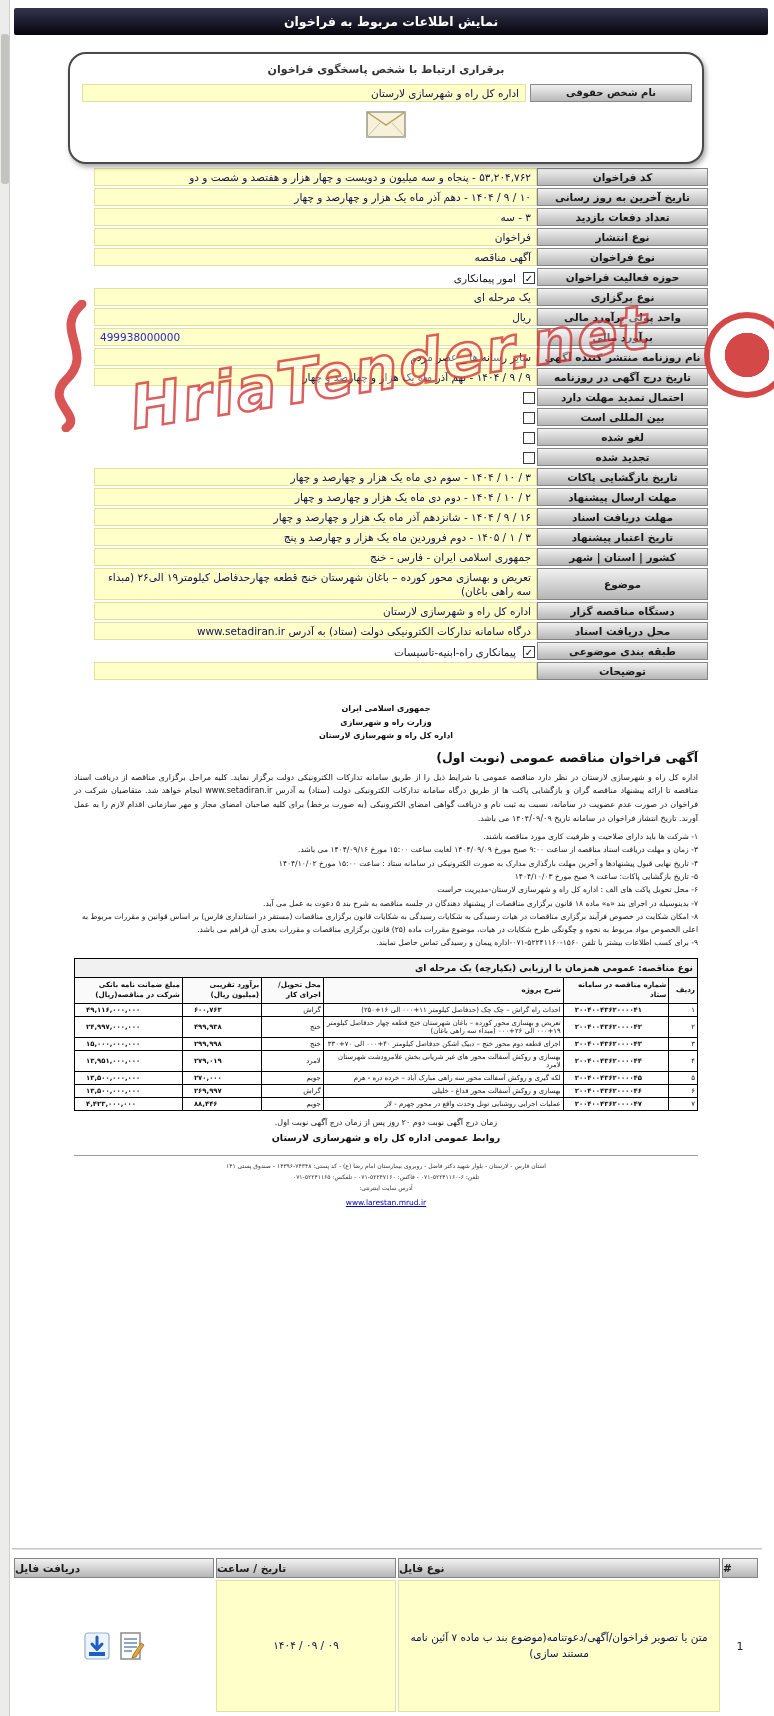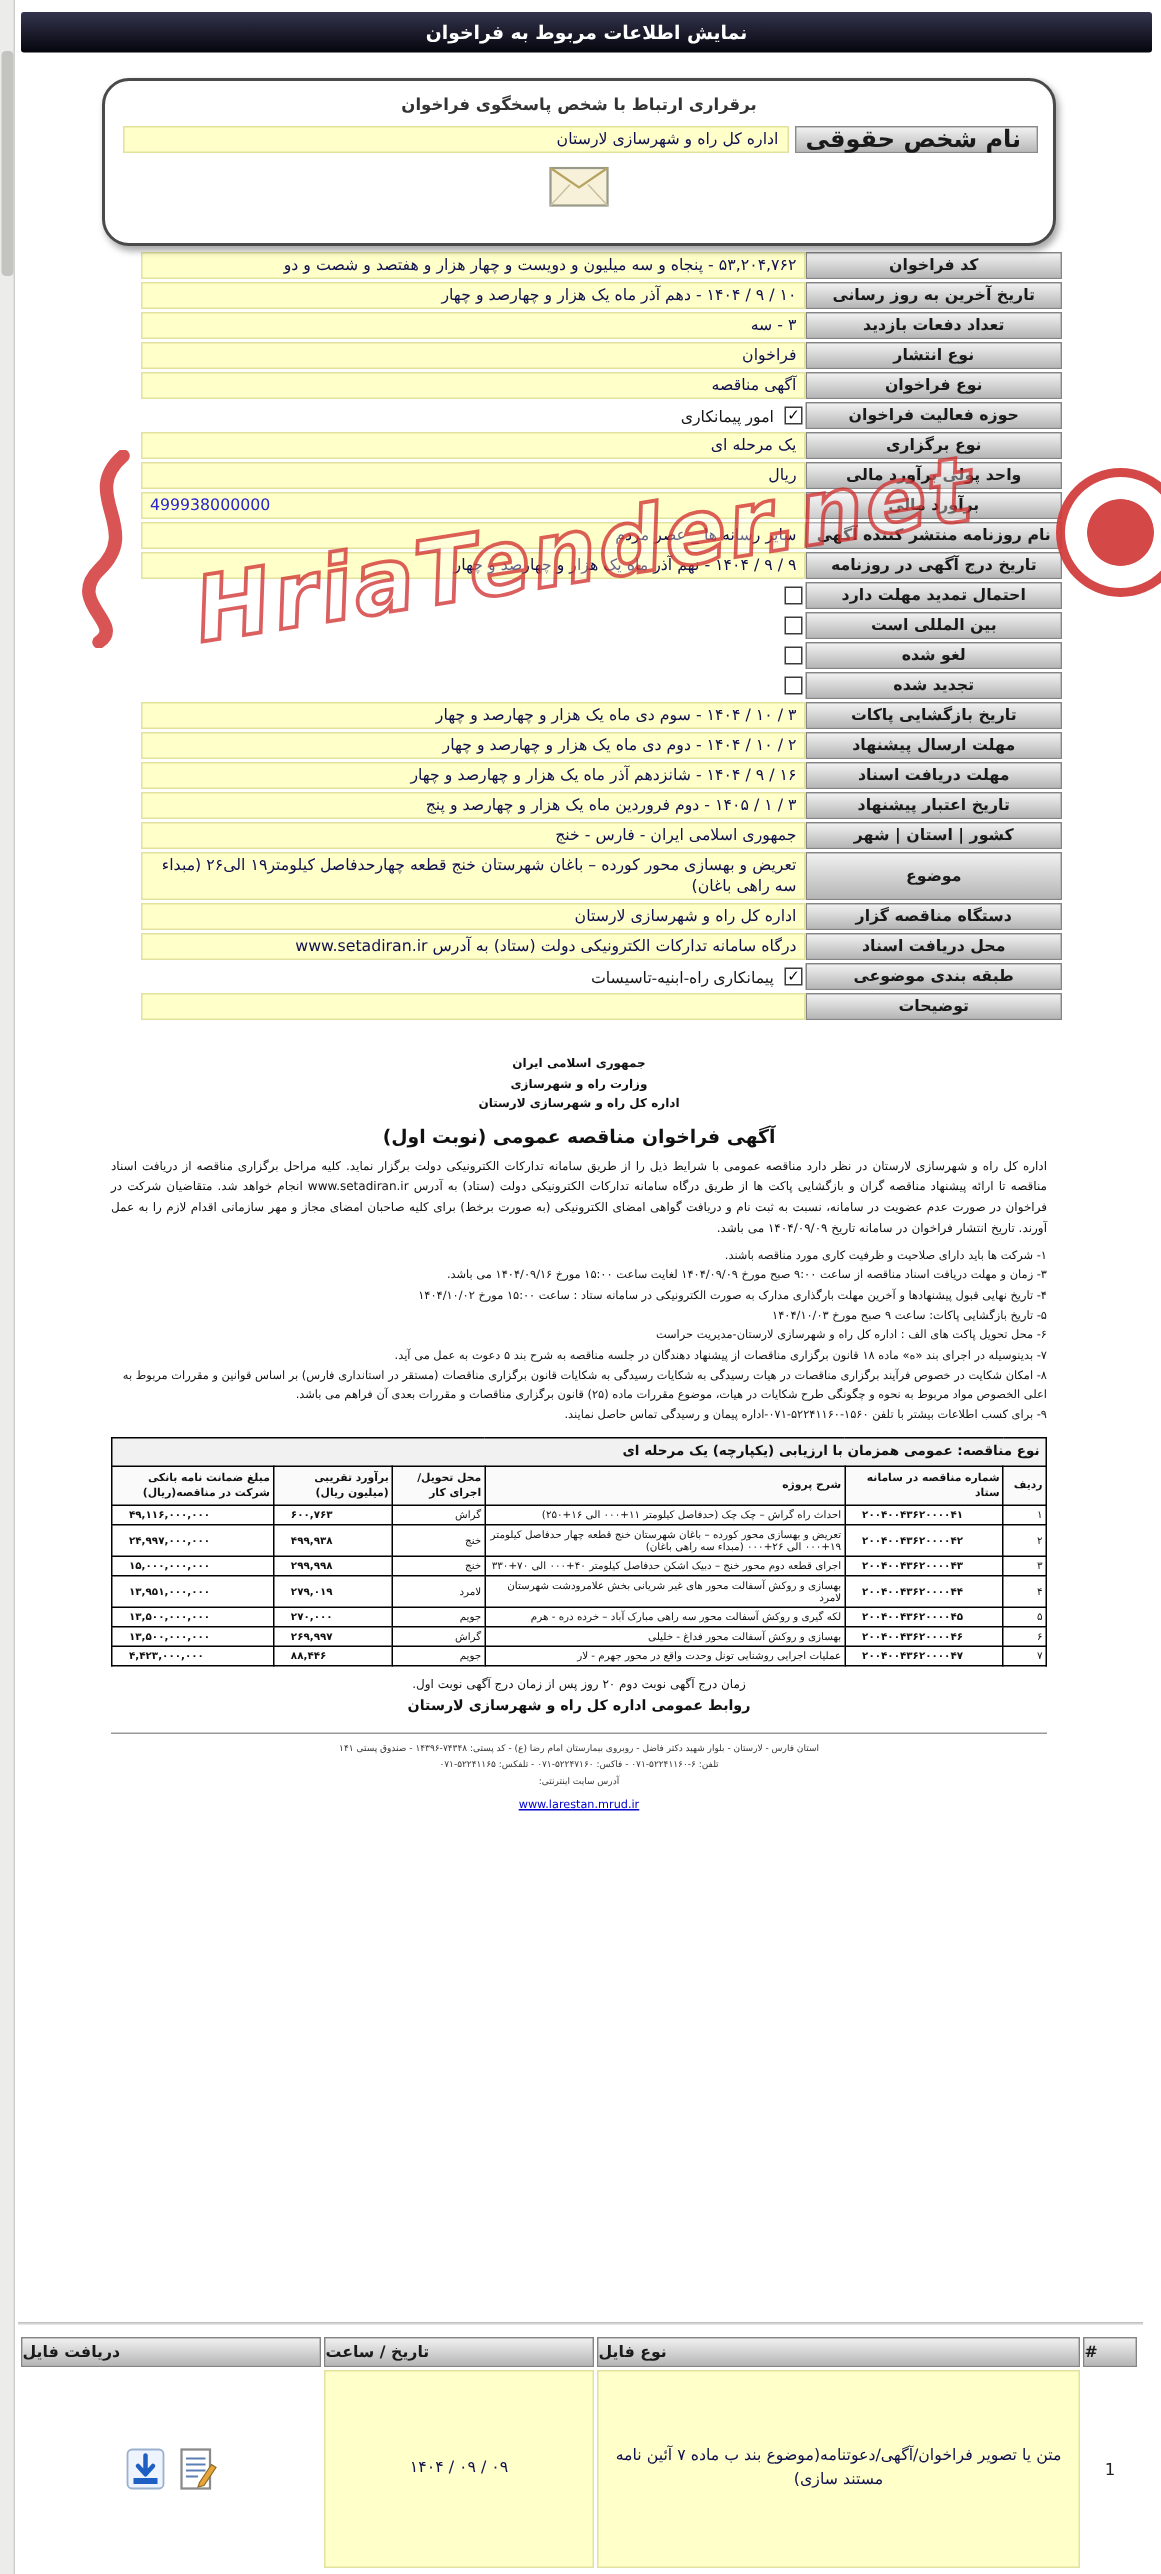--- a/index.html
+++ b/index.html
@@ -24,22 +24,22 @@
   
   .contact-box {
     position:absolute; top:52px; right:70px; width:636px; height:112px;
     border:2px solid #4a4a4a; border-radius:18px; background:#fff;
     box-shadow:2px 3px 5px rgba(0,0,0,.35); z-index:5;
   }
   .contact-title { text-align:center; font-size:11px; font-weight:bold; color:#333; margin-top:9px; }
   .contact-row { display:flex; align-items:center; margin:8px 10px 0 12px; gap:4px; }
   .grayfield {
     background:linear-gradient(to bottom,#f1f1f1,#b9b9b9);
-    border:1px solid #8a8a8a; font-size:16px; font-weight:bold; color:#1a1a1a;
-    text-align:left; height:18px; line-height:16px; padding:0 6px;
+    border:1px solid #8a8a8a; font-size:10px; font-weight:bold; color:#1a1a1a;
+    text-align:center; height:18px; line-height:16px; padding:0 6px;
   }
   .contact-label { width:162px; }
   .contact-value {
     flex:1; background:#ffffc9; border:1px solid #e2e29e; height:18px; line-height:16px;
     font-size:10.5px; color:#10104f; text-align:right; padding:0 6px;
   }
   .envelope-wrap { display:flex; justify-content:center; margin-top:9px; }
 
   
   .details { position:absolute; top:166px; right:66px; width:614px; z-index:3; }
@@ -74,21 +74,21 @@
     position:absolute; top:312px; right:-16px; width:86px; height:86px; border-radius:50%;
     border:6px solid rgba(205,40,40,.85);
     background:radial-gradient(circle at center, rgba(205,40,40,.85) 0 42%, rgba(255,255,255,.55) 43% 100%);
     z-index:41; pointer-events:none;
   }
   .wm-swirl { position:absolute; top:300px; left:44px; z-index:41; pointer-events:none; opacity:.8; }
 
   
   .doc { position:absolute; top:702px; right:76px; width:624px; color:#111; z-index:2; }
   .doc .lh { text-align:center; font-weight:bold; font-size:8px; line-height:1.7; }
-  .doc-title { text-align:center; font-weight:bold; font-size:12.5px; margin:7px 0 6px; }
+  .doc-title { text-align:right; font-weight:bold; font-size:12.5px; margin:7px 0 6px; }
   .doc-intro { font-size:8px; text-align:justify; line-height:1.7; margin-bottom:5px; }
   .doc-item { font-size:7.6px; line-height:1.75; text-align:right; }
   .doc-table { width:100%; border-collapse:collapse; margin-top:8px; font-size:6.9px; }
   .doc-table td { border:1px solid #000; padding:2px 2px; vertical-align:middle;margin-top:15px; }
   .doc-t-title td { font-weight:bold; font-size:9px; background:#f1f1f1; padding:4px; }
   .doc-t-head td { font-weight:bold; font-size:7.2px; background:#fafafa; line-height:1.5; }
   .doc-table .ncell { direction:ltr; font-weight:bold;padding-left:11px; }
   .doc-note { text-align:center; font-size:8px; margin-top:7px; }
   .doc-sign { text-align:center; font-weight:bold; font-size:9.5px; margin-top:5px; }
   .doc-footer { margin-top:12px; border-top:1px solid #999; padding-top:5px; text-align:center; font-size:6px; color:#333; line-height:1.8; }

